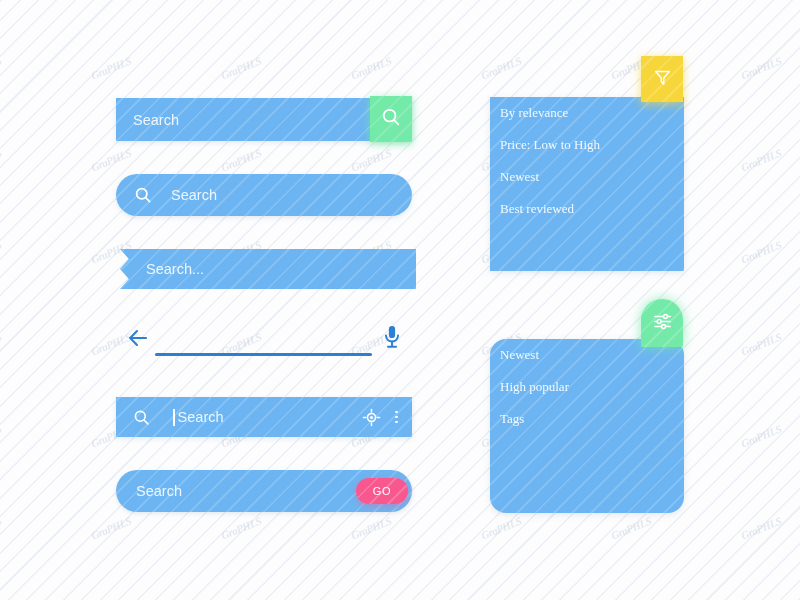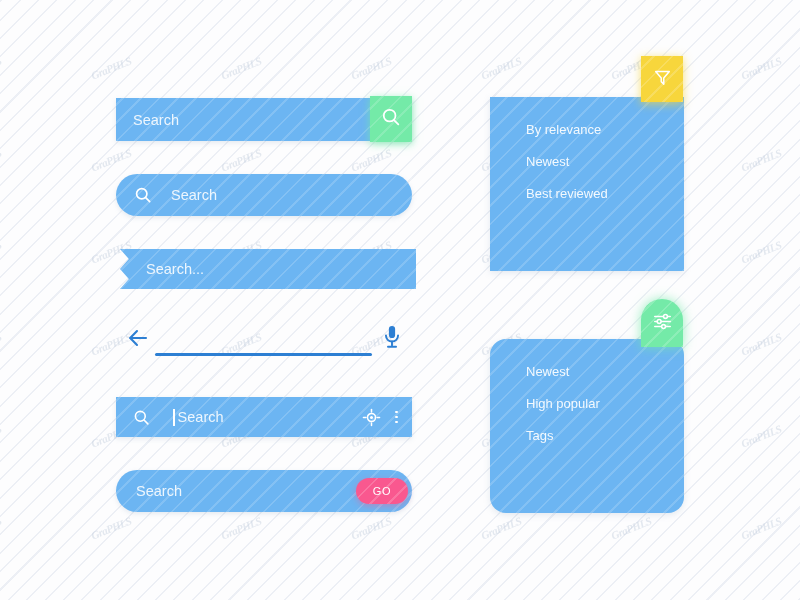--- a/index.html
+++ b/index.html
@@ -203,25 +203,26 @@
     position: absolute; inset: 0;
     background-image: repeating-linear-gradient(
       -45deg,
       rgba(255,255,255,0.16) 0px, rgba(255,255,255,0.16) 2px,
       rgba(255,255,255,0) 2px, rgba(255,255,255,0) 13px);
     pointer-events: none;
   }
   .panel-inner { position: relative; z-index: 1; padding-top: 8px; }
   .panel-item {
     height: 32px;
-    display: flex; align-items: flex-end;
-    padding-left: 36px;
+    display: flex; align-items: flex-start;
+    padding-left: 10px;
     font-size: 13px;
     color: rgba(255,255,255,0.92);
     white-space: nowrap;
+    font-family: Liberation Serif, serif;
   }
 
   #panel-sort  { left: 490px; top: 97px;  width: 194px; height: 174px; }
   #panel-filter{ left: 490px; top: 339px; width: 194px; height: 174px;
                  border-radius: 16px; }
 
   
   #btn-funnel {
     position: absolute;
     left: 641px; top: 56px; width: 42px; height: 46px;
@@ -388,20 +389,23 @@
         <polygon points="3.4,4.4 20.6,4.4 13.6,12.6 13.6,20.4 10.4,17.2 10.4,12.6"></polygon>
       </svg>
     </span>
   </div>
   <div class="panel" id="panel-sort">
     <div class="panel-inner">
       <div class="panel-item">
         <span>By relevance</span>
       </div>
       <div class="panel-item">
+        <span>Price: Low to High</span>
+      </div>
+      <div class="panel-item">
         <span>Newest</span>
       </div>
       <div class="panel-item">
         <span>Best reviewed</span>
       </div>
     </div>
   </div>
 
   <div id="btn-sliders">
     <span>

